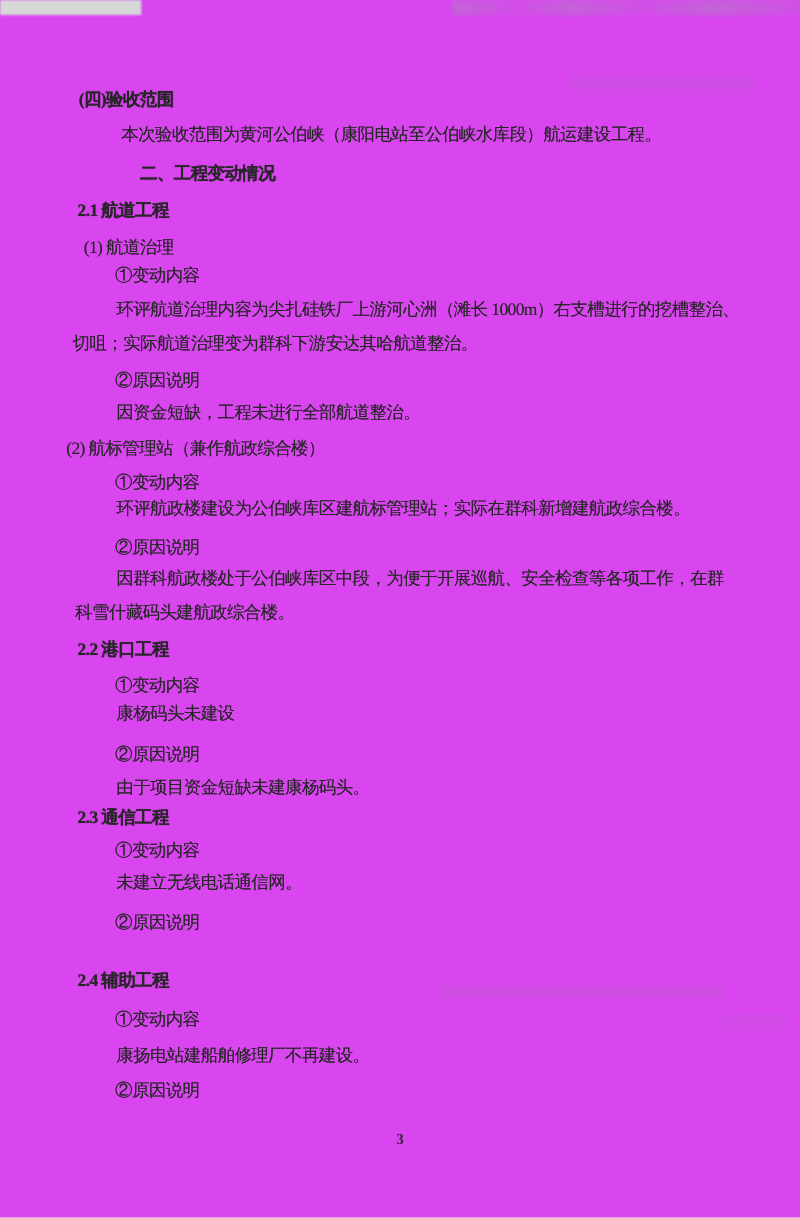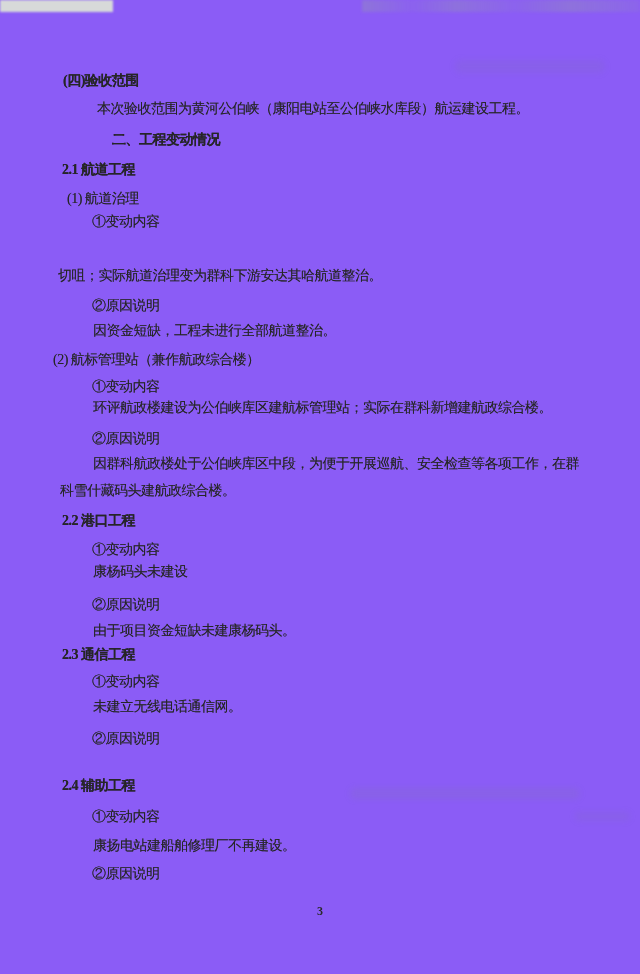--- a/index.html
+++ b/index.html
@@ -1,21 +1,21 @@
 <!DOCTYPE html>
 <html><head>
 <meta charset="utf-8">
 <style>
   html, body { margin: 0; padding: 0; background: #e8e8e8; }
   .page {
     position: relative;
     width: 640px;
     height: 974px;
     margin: 0 auto;
-    background: #8b5cf6;
+    background: #d946ef;
     overflow: hidden;
     font-family: "Liberation Serif", "DejaVu Serif", serif;
     color: #222;
   }
   .line {
     position: absolute;
     font-size: 14px;
     line-height: 20px;
     letter-spacing: -0.5px;
     white-space: nowrap;
@@ -80,20 +80,21 @@
   <div class="art art-r1"></div>
   <div class="art art-r2"></div>
   <div class="art art-r3"></div>
 
   <div class="line bold" style="top:71px;  left:63px;">(四)验收范围</div>
   <div class="line" style="top:99px;  left:97px;">本次验收范围为黄河公伯峡（康阳电站至公伯峡水库段）航运建设工程。</div>
   <div class="line bold" style="top:130px; left:64px;margin-left:48px;">二、工程变动情况</div>
   <div class="line bold" style="top:160px; left:62px;">2.1 航道工程</div>
   <div class="line" style="top:189px; left:67px;">(1) 航道治理</div>
   <div class="line" style="top:212px; left:92px;">①变动内容</div>
+  <div class="line" style="top:239px; left:93px;">环评航道治理内容为尖扎硅铁厂上游河心洲（滩长 1000m）右支槽进行的挖槽整治、</div>
   <div class="line" style="top:266px; left:58px;">切咀；实际航道治理变为群科下游安达其哈航道整治。</div>
   <div class="line" style="top:296px; left:92px;">②原因说明</div>
   <div class="line" style="top:321px; left:93px;">因资金短缺，工程未进行全部航道整治。</div>
   <div class="line" style="top:350px; left:53px;">(2) 航标管理站（兼作航政综合楼）</div>
   <div class="line" style="top:377px; left:92px;">①变动内容</div>
   <div class="line" style="top:398px; left:93px;text-align:center;">环评航政楼建设为公伯峡库区建航标管理站；实际在群科新增建航政综合楼。</div>
   <div class="line" style="top:429px; left:92px;">②原因说明</div>
   <div class="line" style="top:454px; left:93px;">因群科航政楼处于公伯峡库区中段，为便于开展巡航、安全检查等各项工作，在群</div>
   <div class="line" style="top:481px; left:60px;">科雪什藏码头建航政综合楼。</div>
   <div class="line bold" style="top:511px; left:62px;">2.2 港口工程</div>

